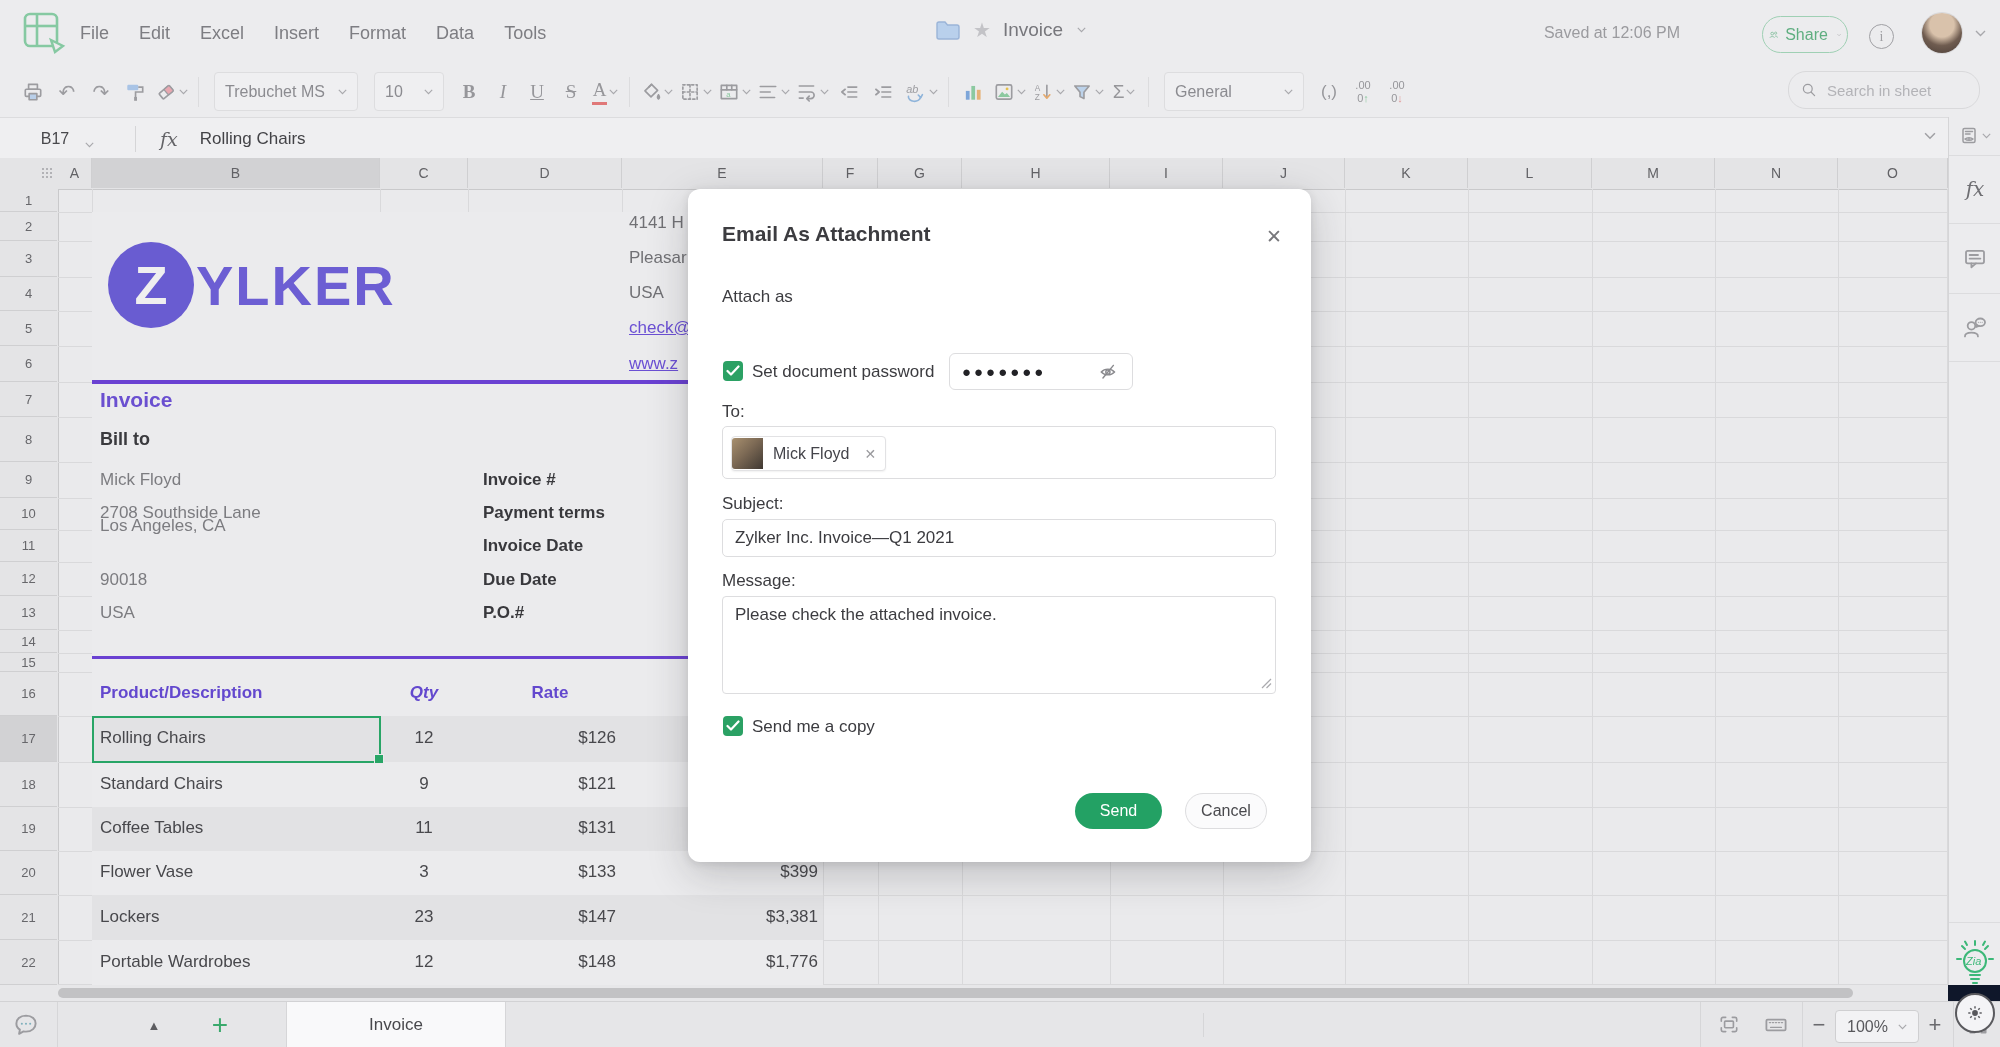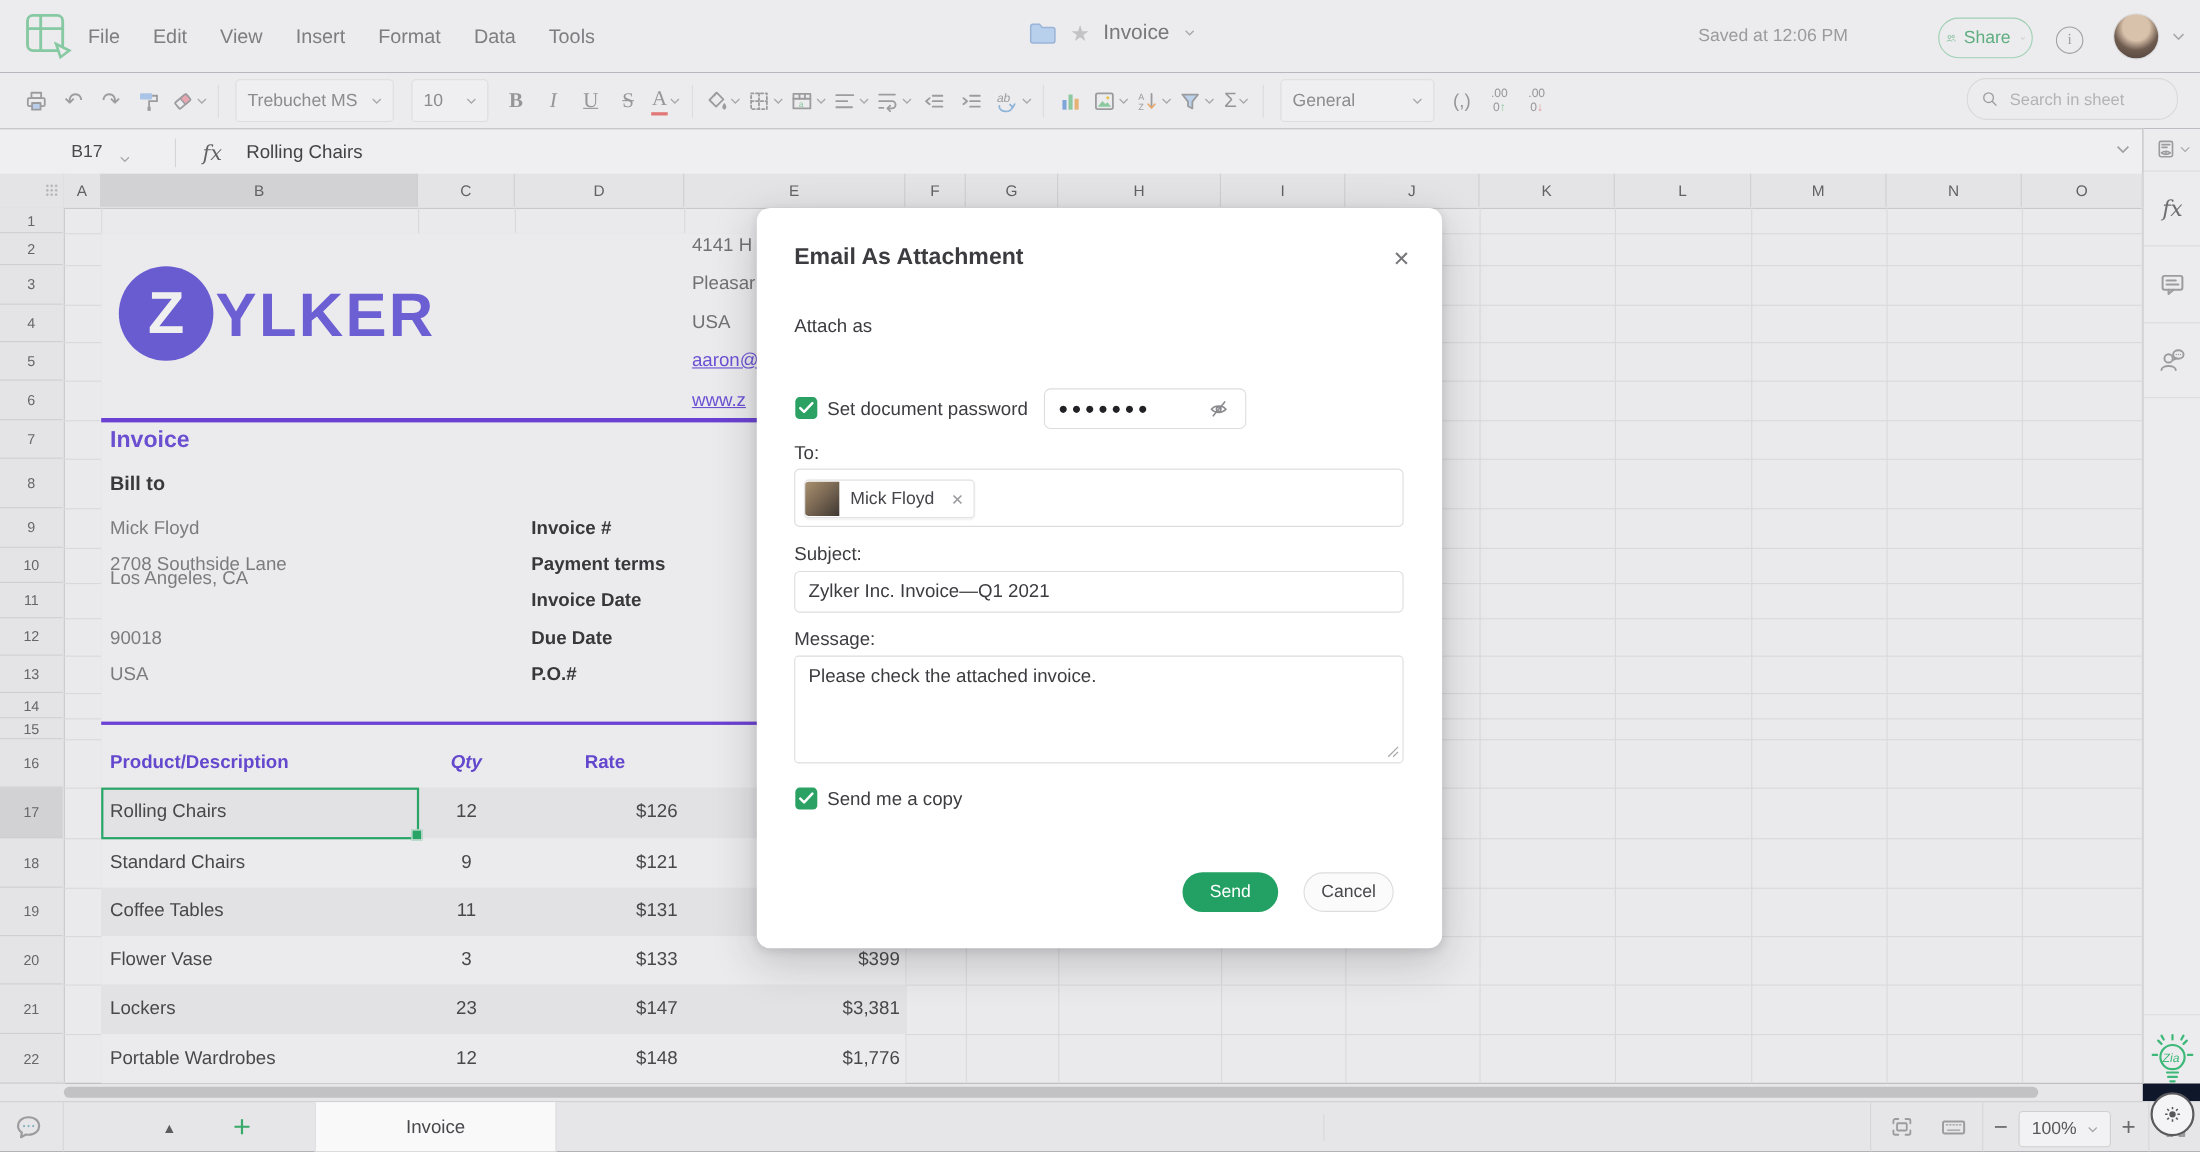--- a/index.html
+++ b/index.html
@@ -38,21 +38,21 @@
   .tdiv{width:1px;height:30px;background:#dcdcde;margin:0 7px;}
   .txt-ic{font-size:19px;color:#96969a;font-family:"Liberation Serif",serif;}
   #search-box{position:absolute;right:20px;top:5px;width:166px;height:36px;border:1px solid #d9d9db;
               border-radius:18px;display:flex;align-items:center;gap:8px;padding:0 12px;color:#b3b3b7;}
   #search-box input{border:none;outline:none;background:transparent;font-size:15px;color:#8a8a8e;width:110px;font-family:"Liberation Sans",sans-serif;}
   #search-box input::placeholder{color:#b3b3b7;}
 
   
   #formulabar{left:0;top:117px;width:1948px;height:41px;background:#efeff1;border-top:1px solid #dcdcde;
               border-bottom:1px solid #d3d3d5;display:flex;align-items:center;}
-  #namebox{width:135px;display:flex;align-items:flex-end;justify-content:center;gap:14px;font-size:16px;color:#48484c;padding-left:24px;}
+  #namebox{width:135px;display:flex;align-items:flex-end;justify-content:center;gap:14px;font-size:16px;color:#48484c;}
   #fx-ic{font-family:"DejaVu Serif",serif;font-style:italic;font-size:19px;color:#636367;margin:0 22px 0 24px;}
   #formula-value{font-size:17px;color:#434347;}
   #fbar-chev{position:absolute;right:64px;top:132px;}
 
   
   #sheet{left:0;top:158px;width:1948px;height:827px;background:#eaeaec;}
   #corner{left:0;top:0;width:58px;height:31px;background:#e4e4e6;border-right:1px solid #c9c9cb;border-bottom:1px solid #c9c9cb;}
   .dots{position:absolute;right:5px;top:9px;width:12px;height:12px;
         background-image:radial-gradient(#b2b2b6 1px,transparent 1.2px);background-size:4px 4px;}
   #colheads{left:58px;top:0;right:0;height:31px;background:#e4e4e6;border-bottom:1px solid #c9c9cb;}
@@ -147,21 +147,21 @@
   <div id="menubar" class="abs">
     <svg class="abs" style="left:22px;top:11px;" width="44" height="44" viewBox="0 0 44 44">
       <rect x="3" y="3" width="32" height="32" rx="5" fill="none" stroke="#86c9a2" stroke-width="2.6"></rect>
       <line x1="15" y1="3" x2="15" y2="35" stroke="#86c9a2" stroke-width="2.6"></line>
       <line x1="3" y1="15" x2="35" y2="15" stroke="#86c9a2" stroke-width="2.6"></line>
       <path d="M29 29 L41 35 L33 41 Z" fill="#ececee" stroke="#86c9a2" stroke-width="2.4"></path>
     </svg>
     <div id="menus" class="abs">
         <div class="menu-item">File</div>
         <div class="menu-item">Edit</div>
-        <div class="menu-item">View</div>
+        <div class="menu-item">Excel</div>
         <div class="menu-item">Insert</div>
         <div class="menu-item">Format</div>
         <div class="menu-item">Data</div>
         <div class="menu-item">Tools</div>
       </div>
     <div id="doc-center" class="abs">
       <svg width="26" height="22" viewBox="0 0 26 22">
         <path d="M2 5 a2 2 0 0 1 2-2 h6 l2.5 3 H22 a2 2 0 0 1 2 2 v10 a2 2 0 0 1-2 2 H4 a2 2 0 0 1-2-2 Z" fill="#b9d0ec" stroke="#9ab4d8" stroke-width="1.4"></path>
       </svg>
       <span style="color:#c3c3c7;font-size:20px;">★</span>
@@ -512,21 +512,21 @@
           <div class="hline" style="top: 795px;"></div>
         </div>
 
       <div id="invoice-layer" class="abs">
         <div id="logo-circle" class="abs ctr">Z</div>
         <div id="logo-rest" class="abs">YLKER</div>
         <div id="addr-lines">
             <div class="addr-line" style="top: 1px;">4141 H</div>
             <div class="addr-line" style="top: 36px;">Pleasar</div>
             <div class="addr-line" style="top: 71px;">USA</div>
-            <div class="addr-line addr-link" style="top: 106px;">aaron@</div>
+            <div class="addr-line addr-link" style="top: 106px;">check@</div>
             <div class="addr-line addr-link" style="top: 142px;">www.z</div>
           </div>
         <div class="rule" style="top:168px;height:4px;"></div>
         <div id="inv-heading" class="abs" style="top:176px;">Invoice</div>
         <div id="billto-label" class="abs" style="top:217px;">Bill to</div>
         <div id="bill-lines">
             <div class="bill-line" style="top: 258px;">Mick Floyd</div>
             <div class="bill-line" style="top: 291px;">2708 Southside Lane</div>
             <div class="bill-line" style="top: 304px;">Los Angeles, CA</div>
             <div class="bill-line" style="top: 358px;">90018</div>

